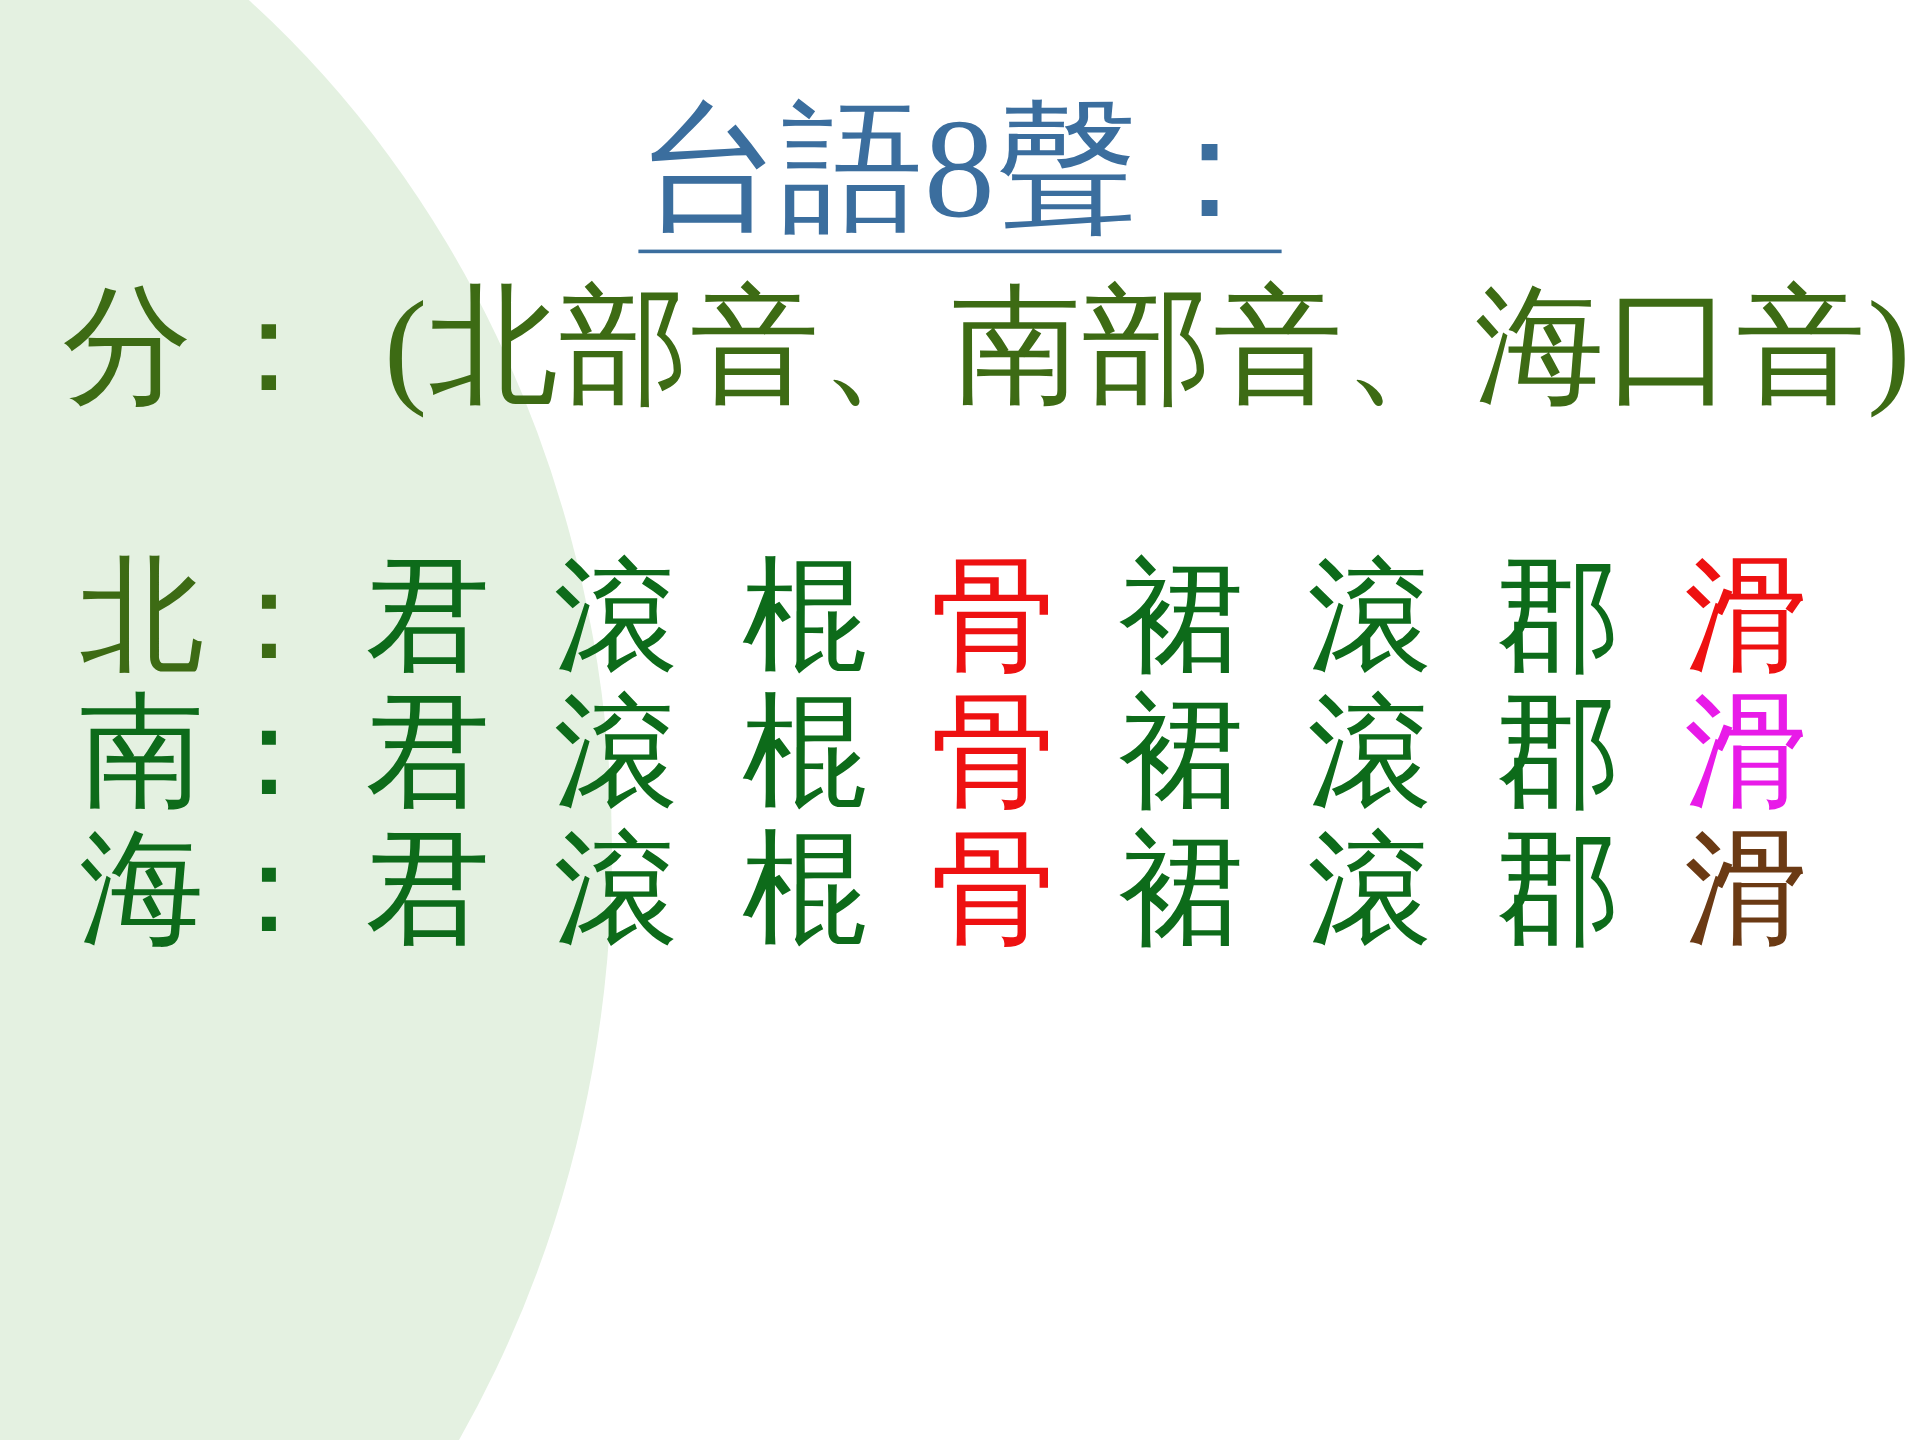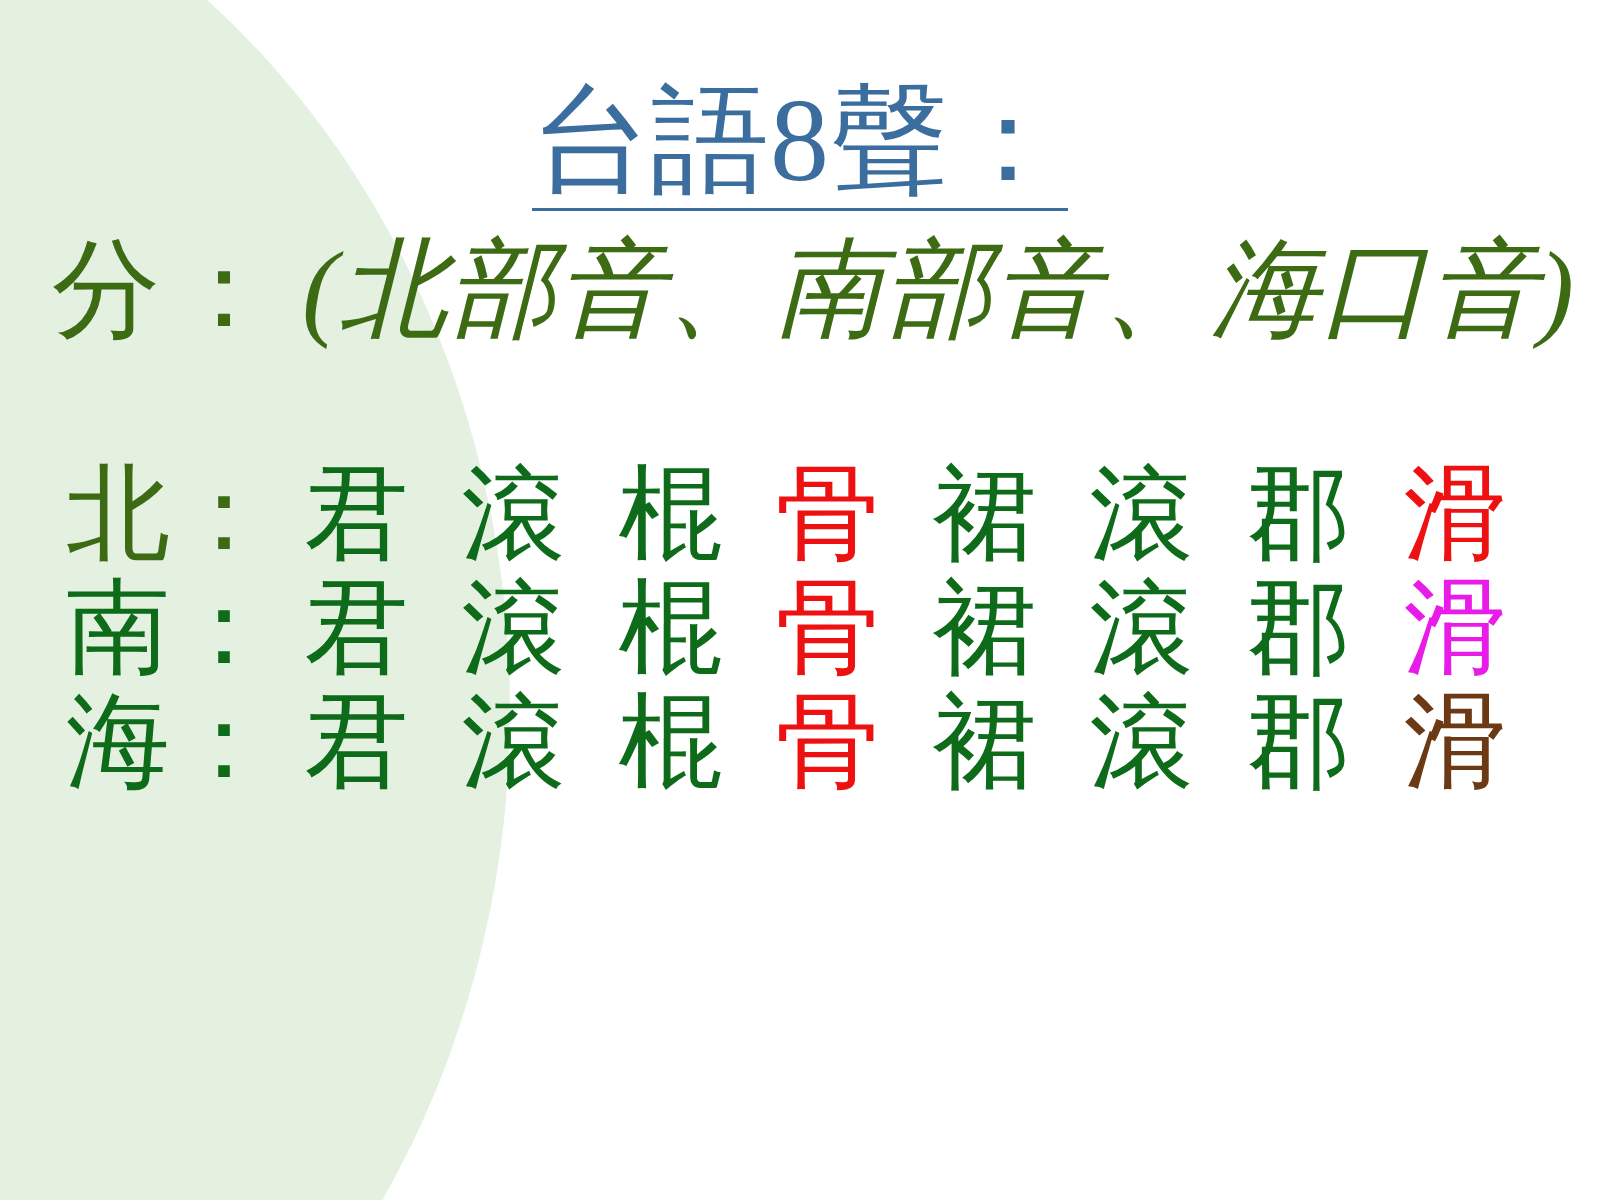--- a/index.html
+++ b/index.html
@@ -62,23 +62,22 @@
     width: 1510px;
     white-space: nowrap;
     font-size: 108px;
     line-height: 1.0;
     color: #3d6b14;
   }
   #subtitle-prefix {
     letter-spacing: 10px;
   }
   #subtitle-body {
-    margin-left: 14px;
+    margin-left: 32px;
     letter-spacing: 1px;
-    font-style: italic;
   }
 
   
   #dialect-table {
     position: absolute;
     left: 66px;
     top: 462px;
     width: 1470px;
   }
   .dialect-row {

